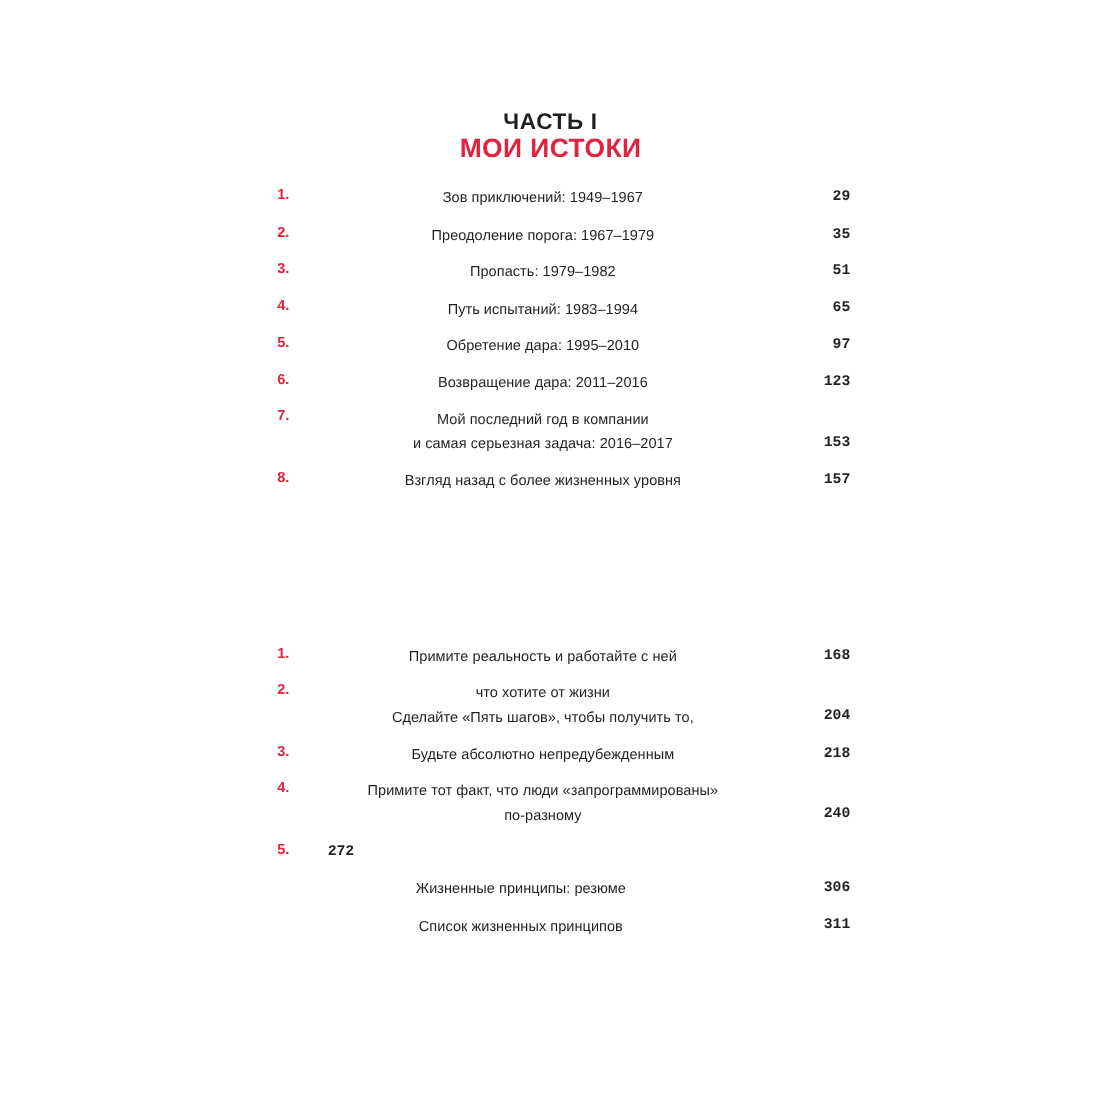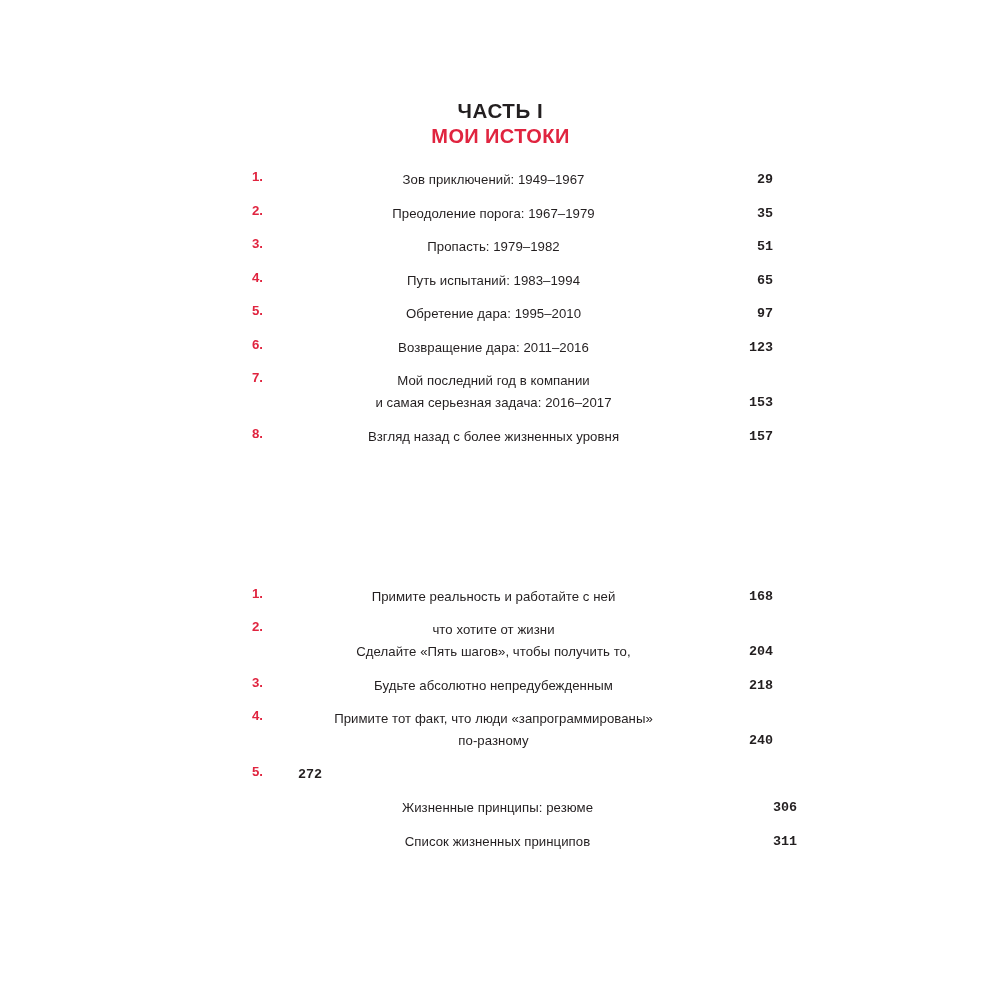--- a/index.html
+++ b/index.html
@@ -47,21 +47,21 @@
   .part-label {
     font-size: 20.5px;
     font-weight: 600;
     letter-spacing: 0.6px;
     color: #231f20;
     line-height: 25px;
     white-space: nowrap;
   }
 
   .part-title {
-    font-size: 20px;
+    font-size: 24px;
     font-weight: 700;
     letter-spacing: 0.4px;
     color: #e0243f;
     line-height: 26px;
     white-space: nowrap;
   }
 
   
   .entries {
     margin-top: 20px;
@@ -132,21 +132,20 @@
     width: 0;
     padding-right: 0;
   }
 
   .entry.unnumbered .entry-title {
     margin-left: 0;
   }
 
   .entry.unnumbered {
     margin-bottom: 11.5px;
-    margin-left: 24px;
   }
 </style>
 </head>
 <body>
 
 <div class="page">
   <div class="toc" id="toc-root">
       <div class="part-block">
         <div class="part-heading">
           <div class="part-label">ЧАСТЬ I</div>

